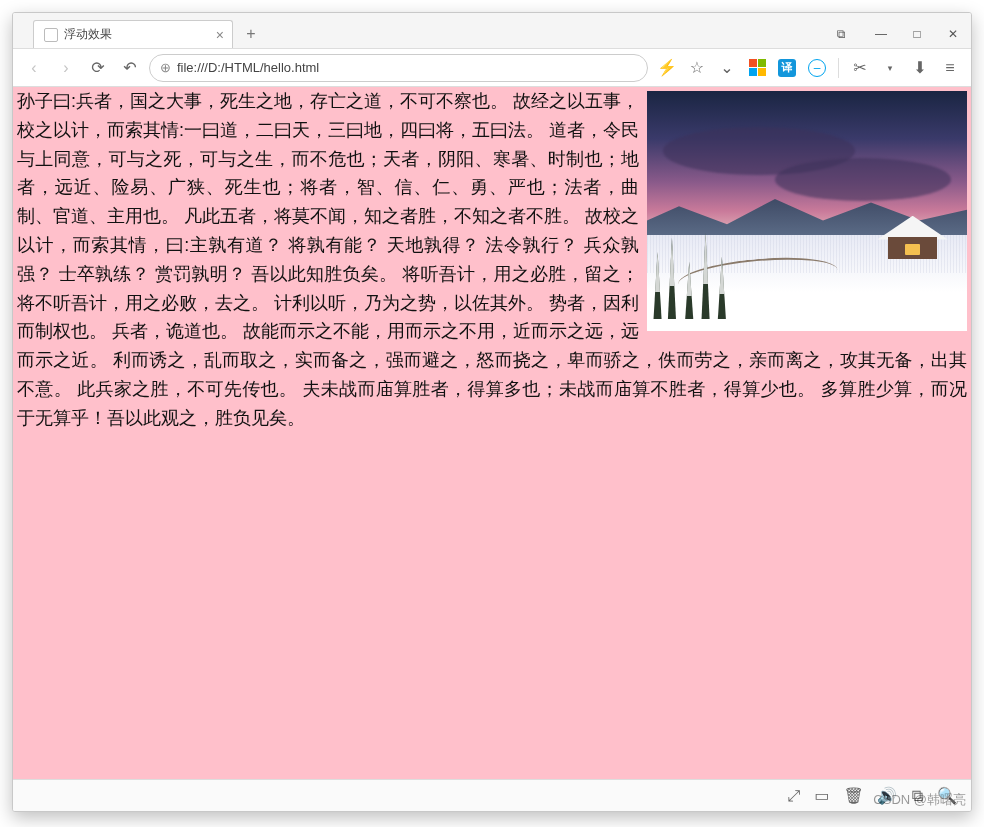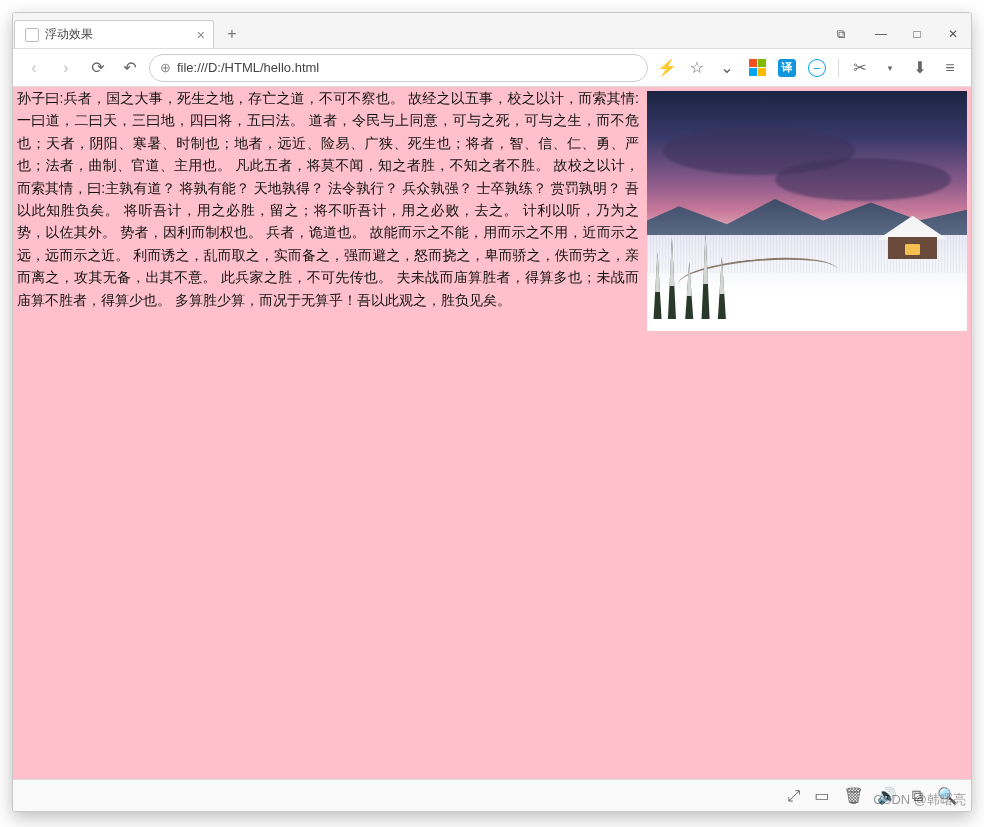--- a/index.html
+++ b/index.html
@@ -5,21 +5,21 @@
   * { box-sizing: border-box; }
   html, body { margin:0; padding:0; height:100%; font-family:"Segoe UI", Arial, sans-serif; }
   .window {
     width:960px; height:800px; margin:12px auto; background:#fff;
     border:1px solid #c8c8c8; border-radius:3px; box-shadow:0 6px 18px rgba(0,0,0,0.25);
     display:flex; flex-direction:column; overflow:hidden;
   }
   .titlebar { display:flex; align-items:flex-end; height:36px; background:#f5f5f5; border-bottom:1px solid #ddd; }
   .tab {
     display:flex; align-items:center; gap:6px;
-    height:28px; margin-left:1px; padding:0 10px;
+    height:28px; margin-left:20px; padding:0 10px;
     background:#fff; border:1px solid #ccc; border-bottom:none;
     border-top-left-radius:3px; border-top-right-radius:3px;
     font-size:12px; color:#444; min-width:200px; position:relative;
   }
   .tab .blank-icon { width:14px; height:14px; border:1px solid #bbb; border-radius:2px; display:inline-block; }
   .tab .close { position:absolute; right:8px; color:#888; font-size:14px; }
   .newtab { width:24px; height:24px; display:flex; align-items:center; justify-content:center; color:#777; font-size:16px; margin-left:6px; margin-bottom:2px; cursor:pointer; }
   .win-controls { margin-left:auto; display:flex; gap:0; }
   .wc { width:36px; height:28px; display:flex; align-items:center; justify-content:center; color:#555; font-size:12px; cursor:pointer; }
   .detach { margin-right:4px; }
@@ -71,21 +71,21 @@
     clip-path:polygon(50% 0,100% 100%,0 100%); }
   .house .wall { position:absolute; left:15%; right:15%; top:50%; bottom:0; background:#6a4a3a; }
   .house .wall::after{content:"";position:absolute;left:35%;top:30%;width:30%;height:50%;background:#f5c050;border-radius:1px;}
   .trees { position:absolute; left:0; top:55%; width:30%; height:40%; }
   .tree { position:absolute; bottom:0; width:12%; background:#2a3a2a;
     clip-path:polygon(50% 0,85% 100%,15% 100%); }
   .tree.a{left:5%;height:70%;} .tree.b{left:20%;height:85%;} .tree.c{left:38%;height:60%;}
   .tree.d{left:55%;height:90%;} .tree.e{left:72%;height:65%;}
   .tree::after{content:"";position:absolute;left:20%;right:20%;top:0;bottom:40%;
     background:rgba(255,255,255,.8);clip-path:polygon(50% 0,100% 100%,0 100%);}
-  .text { font-size:14px; line-height:1.6; color:#111; text-align:justify; }
+  .text { font-size:18px; line-height:1.6; color:#111; text-align:justify; }
   .statusbar {
     height:32px; border-top:1px solid #ddd; background:#fafafa;
     display:flex; align-items:center; justify-content:flex-end; gap:14px; padding:0 14px;
     color:#666;
   }
   .sbtn { cursor:pointer; display:flex; align-items:center; justify-content:center; }
   .watermark { position:absolute; right:18px; bottom:30px; color:rgba(0,0,0,.4); font-size:13px; pointer-events:none; }
   .outer { position:relative; width:984px; height:827px; margin:0 auto; }
 </style>
 </head>

